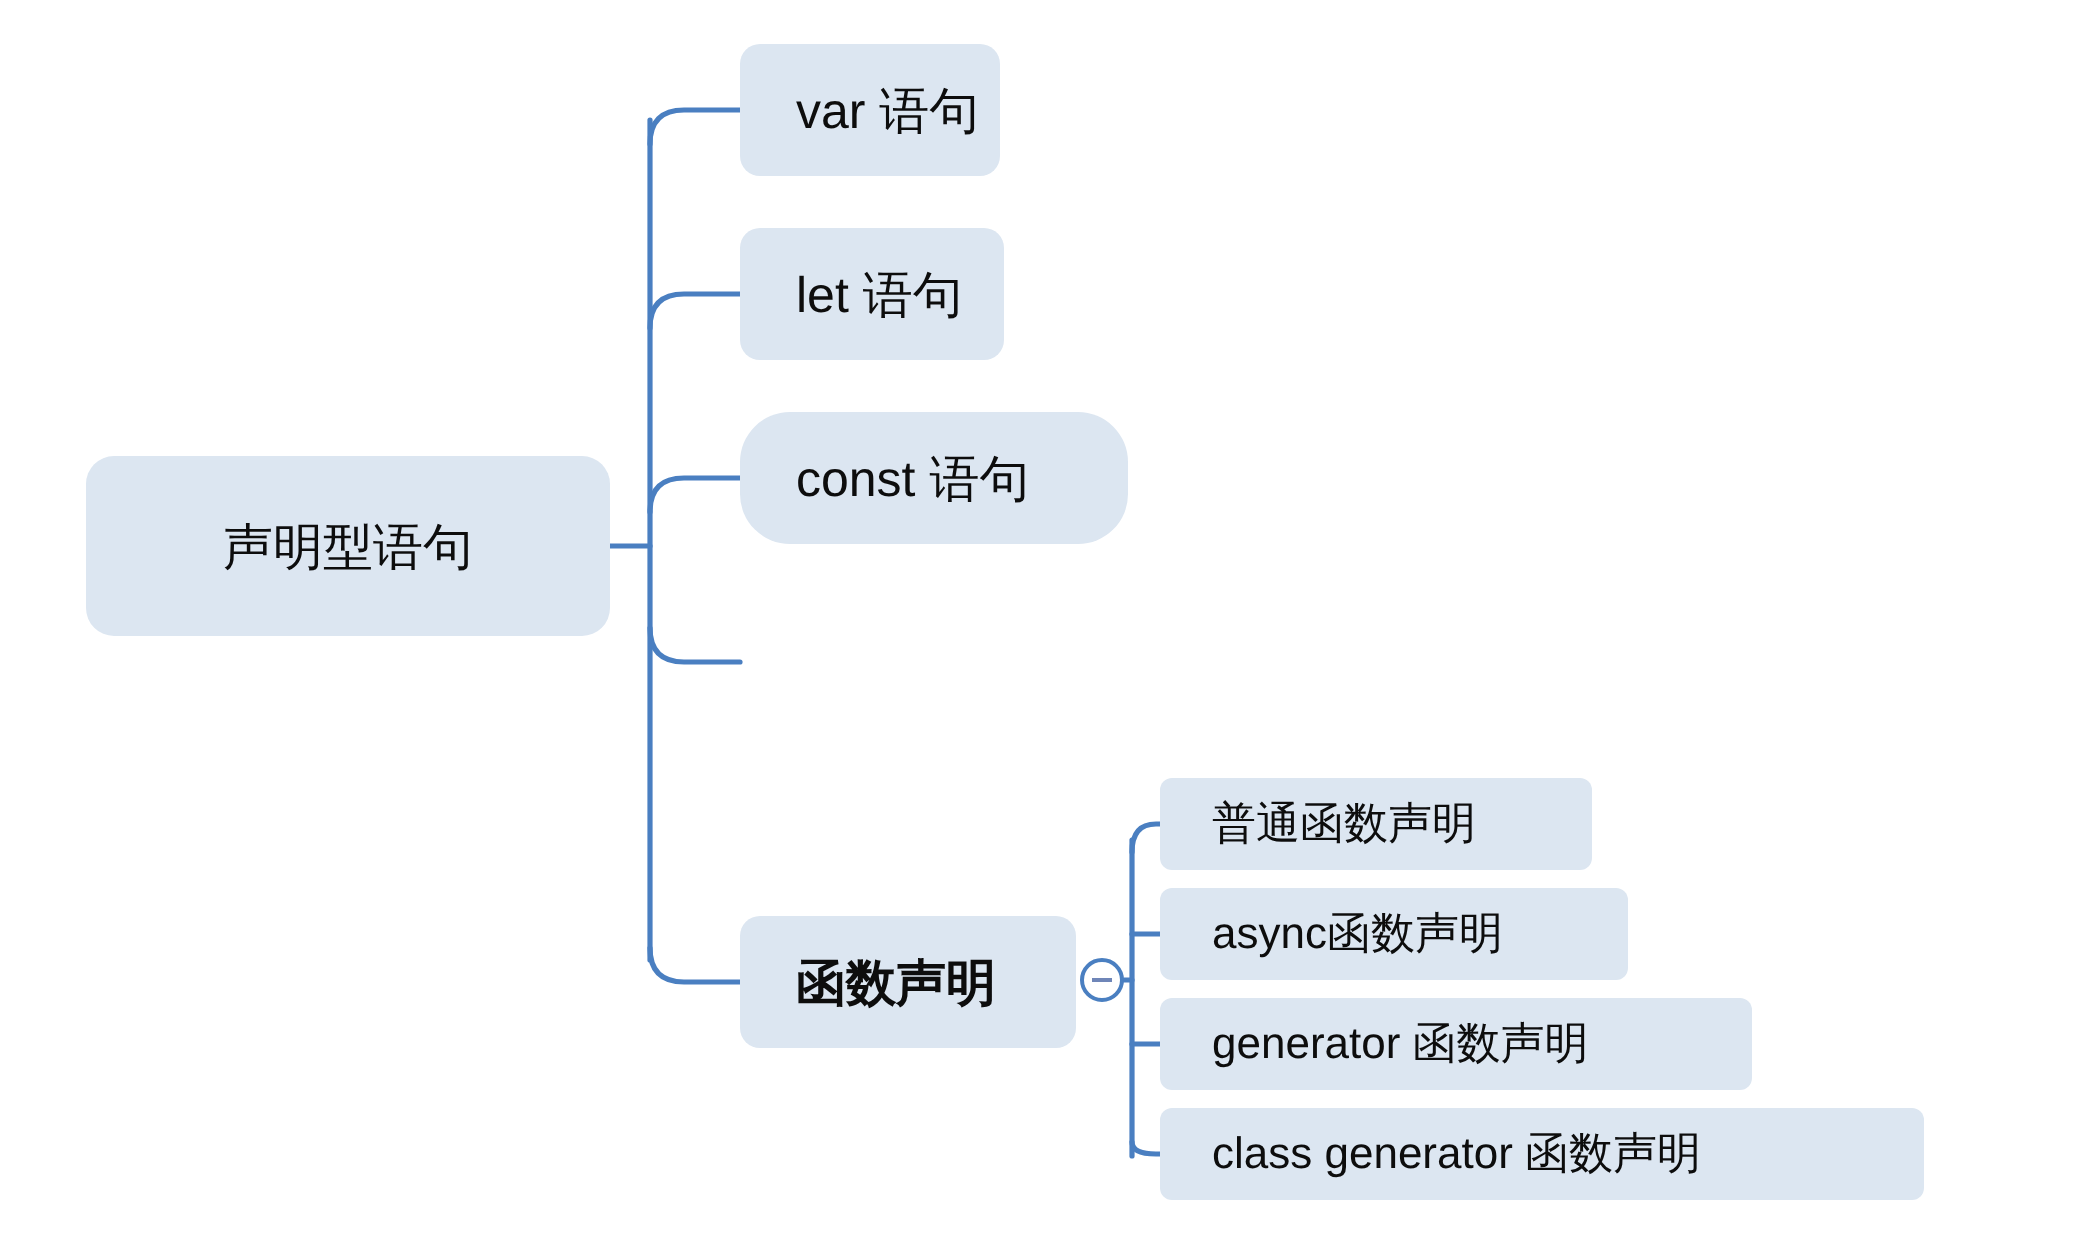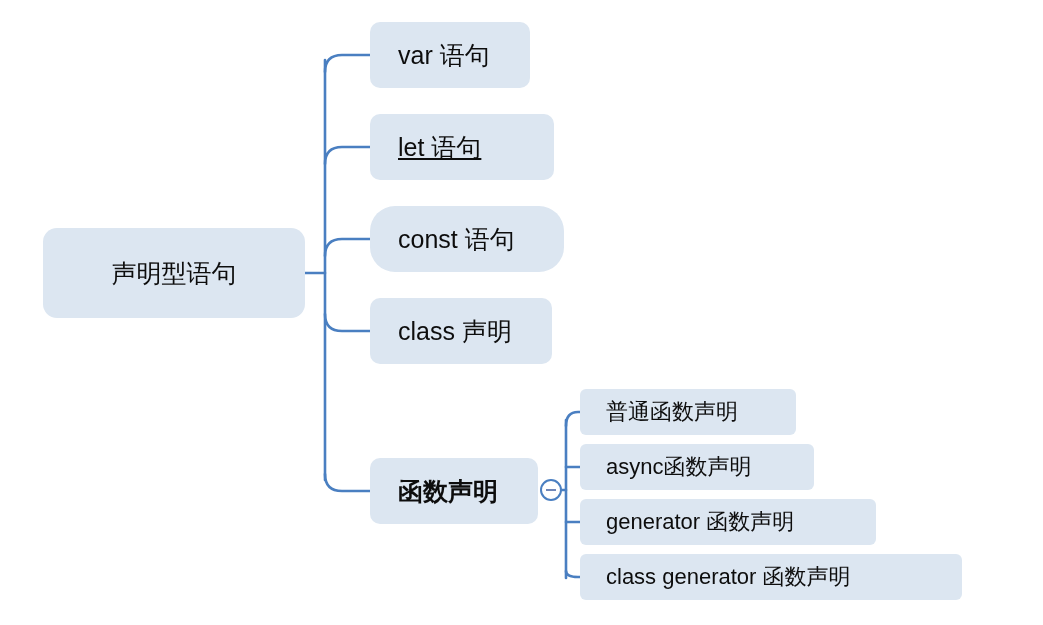--- a/index.html
+++ b/index.html
@@ -42,22 +42,22 @@
     border-radius: 14px;
     font-size: 25px;
     justify-content: center;
   }
   .node-branch {
     border-radius: 10px;
     height: 66px;
     font-size: 25px;
     padding-left: 28px;
   }
-  .b0 { left: 370px; top: 22px;  width: 160px; }
-  .b1 { left: 370px; top: 114px; width: 184px; text-decoration: underline; }
+  .b0 { left: 370px; top: 22px;  width: 130px; }
+  .b1 { left: 370px; top: 114px; width: 132px; }
   .b2 { left: 370px; top: 206px; width: 194px; border-radius: 25px; }
   .b3 { left: 370px; top: 298px; width: 182px; }
   .b4 { left: 370px; top: 458px; width: 168px; font-weight: bold; }
 
   .node-leaf {
     border-radius: 6px;
     height: 46px;
     font-size: 22px;
     padding-left: 26px;
   }
@@ -121,23 +121,20 @@
 
   <div class="node node-branch b0">
     <span>var 语句</span>
   </div>
   <div class="node node-branch b1">
     <span>let 语句</span>
   </div>
   <div class="node node-branch b2">
     <span>const 语句</span>
   </div>
-  <div class="node node-branch b3">
-    <span>class 声明</span>
-  </div>
   <div class="node node-branch b4">
     <span>函数声明</span>
   </div>
 
   <div class="collapse-toggle"></div>
 
   <div class="node node-leaf l0">
     <span>普通函数声明</span>
   </div>
   <div class="node node-leaf l2">

